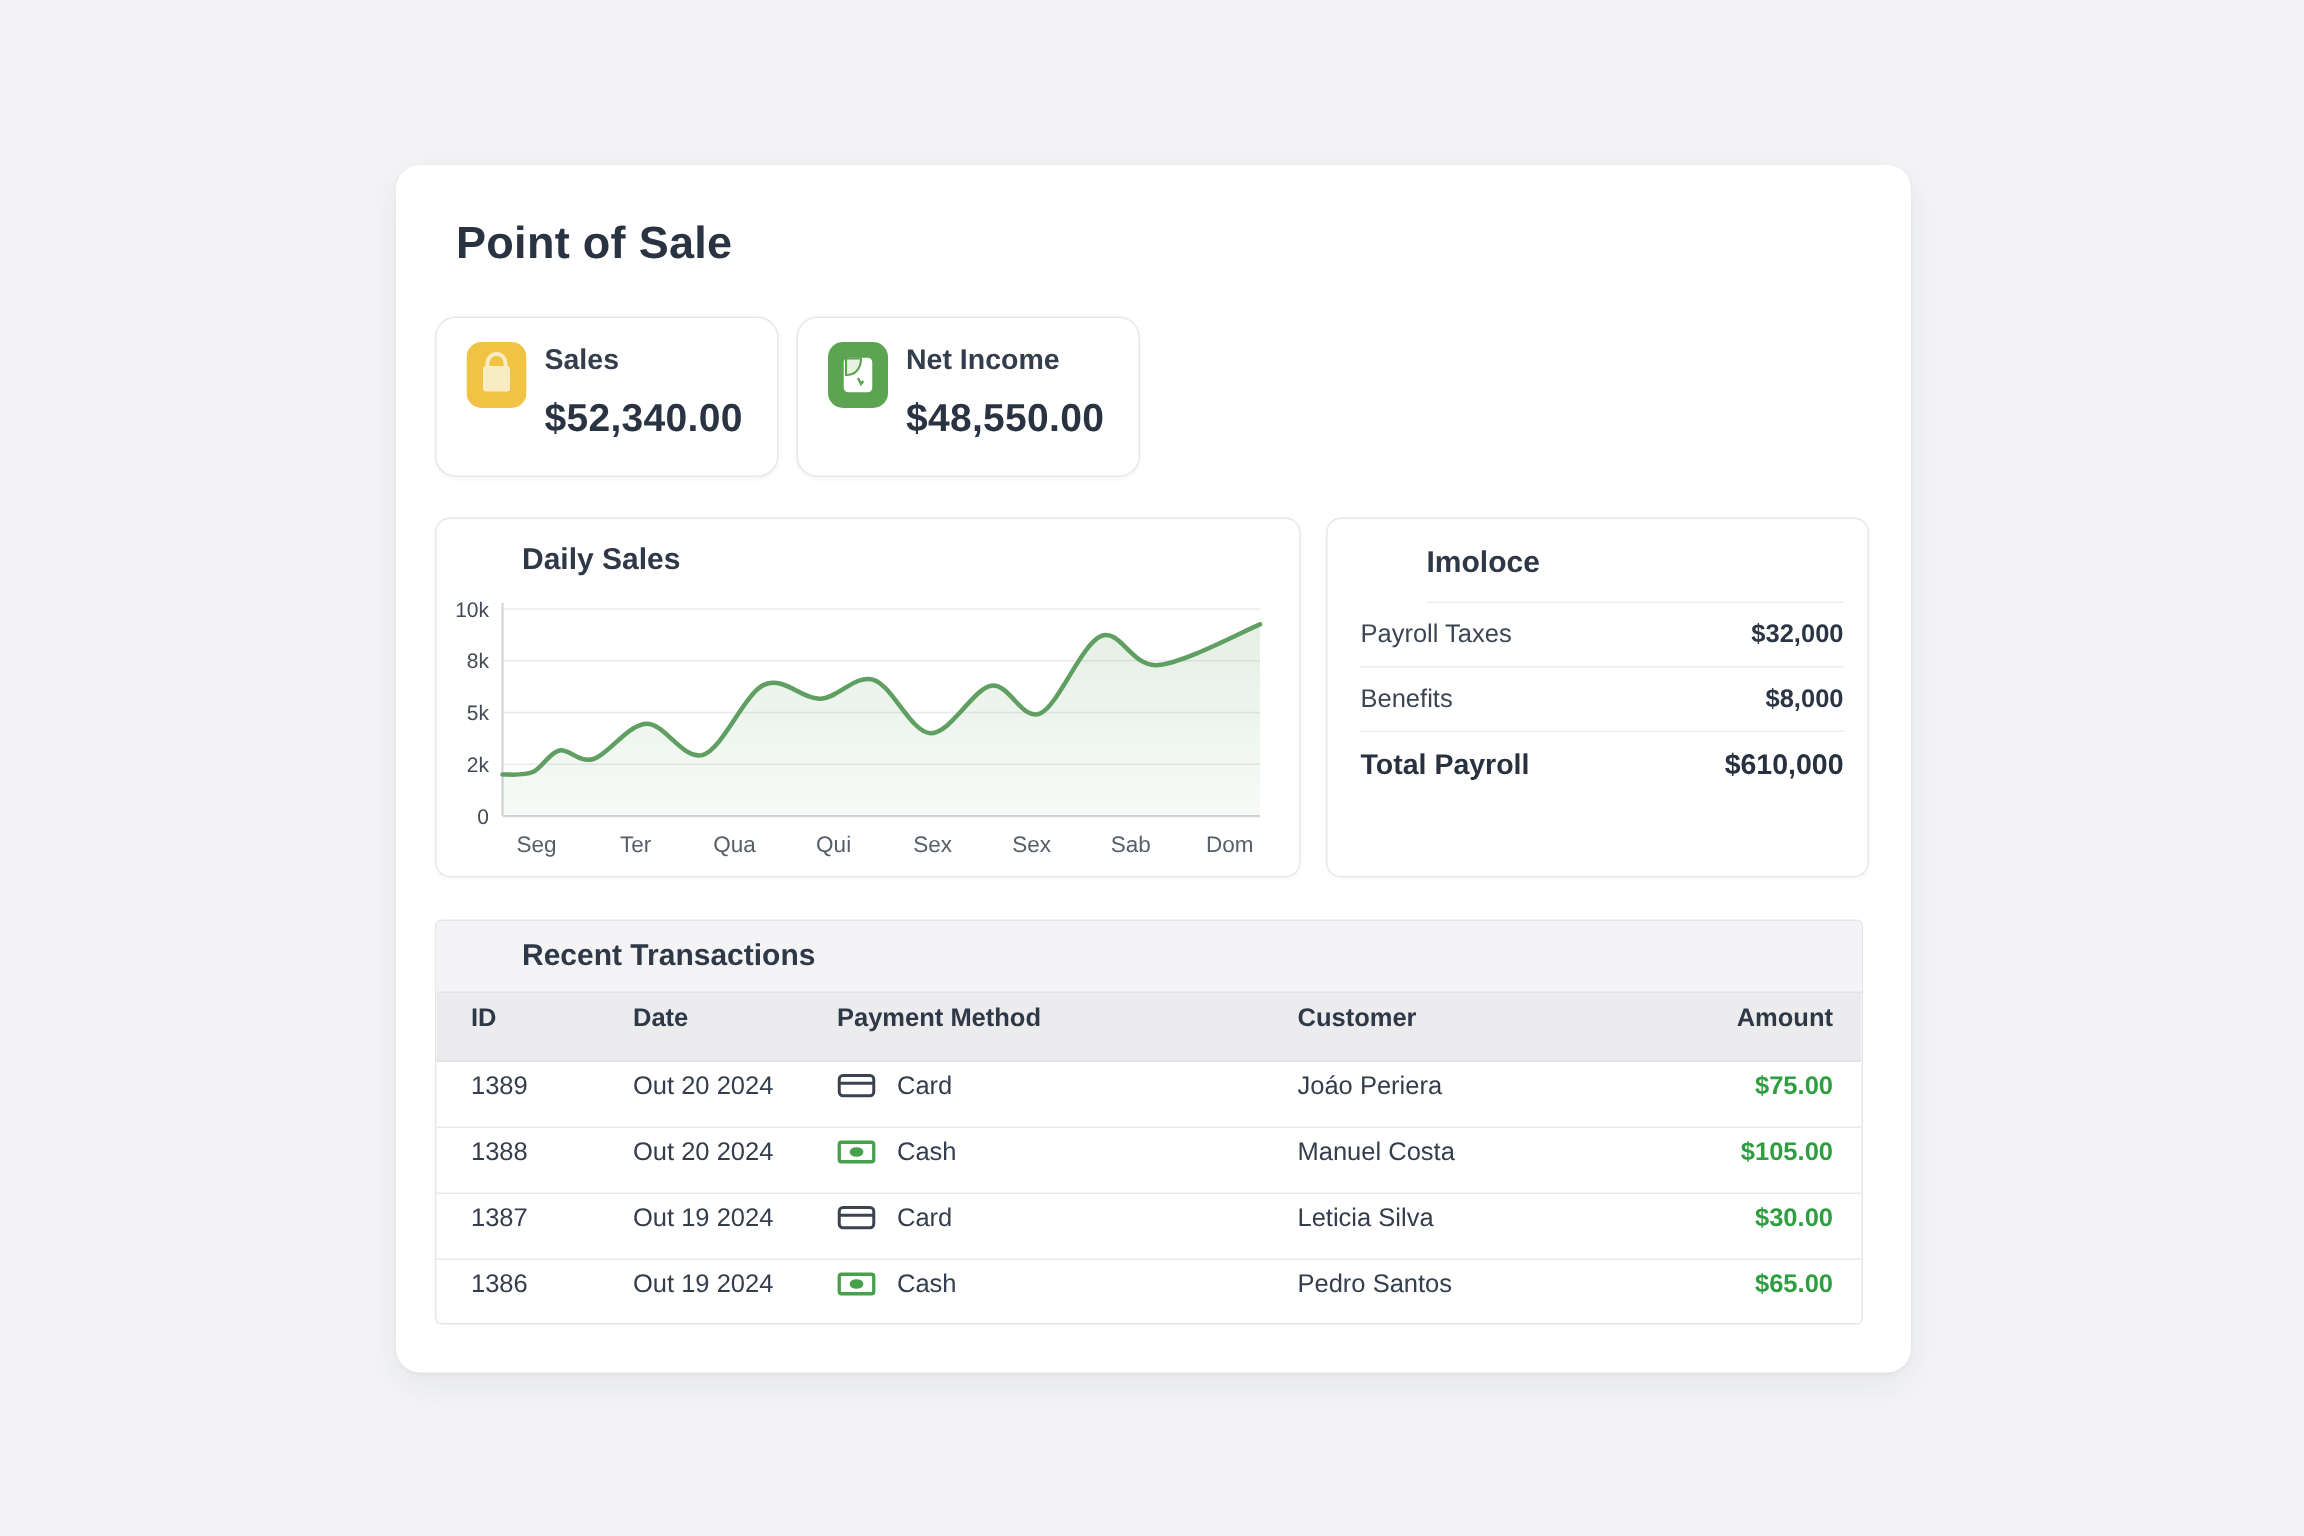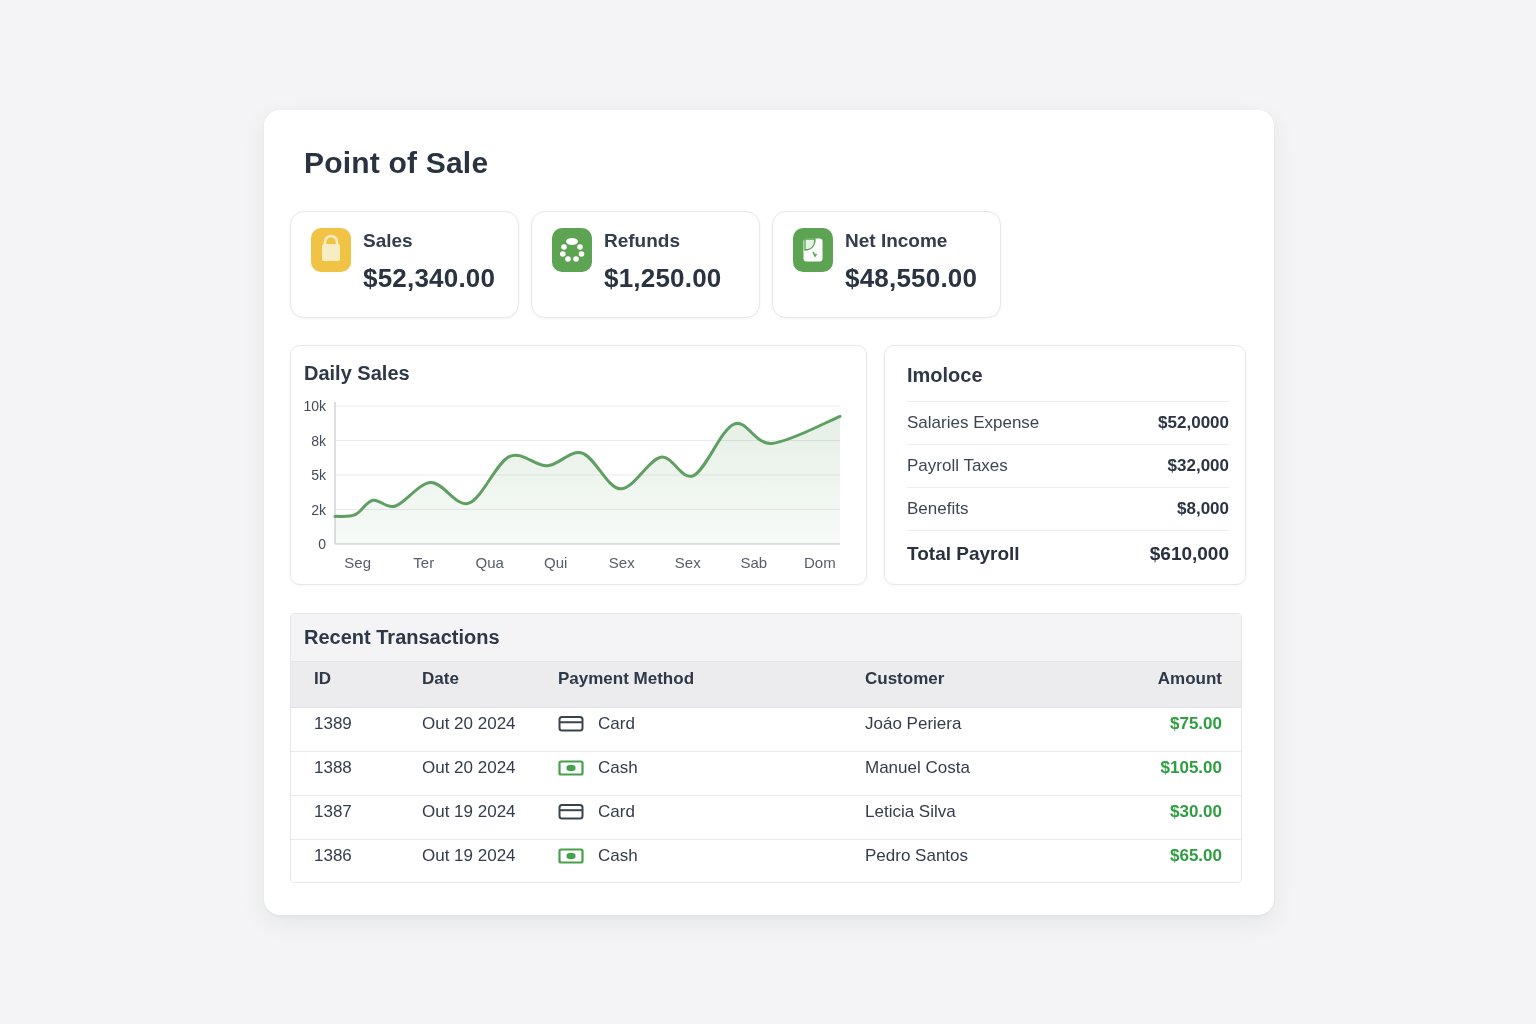--- a/index.html
+++ b/index.html
@@ -32,21 +32,21 @@
   }
   .stat-icon { grid-row:1 / span 2; width:40px; height:44px; }
   .stat-label { font-size:19px; font-weight:600; color:#333d4b; align-self:center; }
   .stat-value { font-size:26px; font-weight:700; color:#2a3342; margin-top:9px; letter-spacing:.2px; }
   
   .panel {
     position:absolute; background:#fff; border:1px solid #e7e8eb; border-radius:10px;
     box-shadow:0 1px 3px rgba(30,40,60,.04);
   }
   .chart-panel { left:26px; top:235px; width:577px; height:240px; }
-  .panel-title { font-size:20px; font-weight:600; color:#2e3847; }
+  .panel-title { font-size:20px; font-weight:600; color:#2e3847;margin-left:44px; }
   .chart-panel .panel-title { position:absolute; left:13px; top:16px; }
   .chart-svg { position:absolute; left:6px; top:52px; }
   .payroll-panel { left:620px; top:235px; width:362px; height:240px; padding:0 16px 0 22px; }
   .payroll-panel .panel-title { padding:18px 0 14px 0; border-bottom:1px solid #ecedef; }
   .prow {
     display:flex; justify-content:space-between; align-items:center;
     height:43px; border-bottom:1px solid #ecedef;
     font-size:17px;
   }
   .prow .plabel { color:#3c4653; }
@@ -87,38 +87,20 @@
     <div class="stat-card">
       <span class="stat-icon">
         <svg width="40" height="44" viewBox="0 0 40 44">
             <rect x="0" y="0" width="40" height="44" rx="10" fill="#f0c344"></rect>
             <rect x="11" y="16" width="18" height="17" rx="2" fill="#f8edc2"></rect>
             <path d="M14 17 v-3 a6 6 0 0 1 12 0 v3" fill="none" stroke="#f8edc2" stroke-width="2.6"></path>
           </svg>
       </span>
       <span class="stat-label">Sales</span>
       <div class="stat-value">$52,340.00</div>
-    </div>
-    <div class="stat-card">
-      <span class="stat-icon">
-        <svg width="40" height="44" viewBox="0 0 40 44">
-            <rect x="0" y="0" width="40" height="44" rx="10" fill="#5ca452"></rect>
-            <g fill="#ffffff">
-              <ellipse cx="20" cy="13.5" rx="6" ry="3.4"></ellipse>
-              <circle cx="28" cy="19" r="2.8"></circle>
-              <circle cx="29.5" cy="26" r="2.8"></circle>
-              <circle cx="24" cy="31" r="2.8"></circle>
-              <circle cx="16" cy="31" r="2.8"></circle>
-              <circle cx="10.8" cy="26" r="2.8"></circle>
-              <circle cx="12" cy="19" r="2.8"></circle>
-            </g>
-          </svg>
-      </span>
-      <span class="stat-label">Refunds</span>
-      <div class="stat-value">$1,250.00</div>
     </div>
     <div class="stat-card">
       <span class="stat-icon">
         <svg width="40" height="44" viewBox="0 0 40 44">
             <rect x="0" y="0" width="40" height="44" rx="10" fill="#5ca452"></rect>
             <rect x="10.5" y="10.5" width="19" height="23" rx="3" fill="#ffffff"></rect>
             <path d="M12 11 h10 c0 7 -4 11 -10 11 z" fill="#e7f2e3" stroke="#5ca452" stroke-width="1.4"></path>
             <path d="M20 24 l2 4 l1.5 -2" fill="none" stroke="#5ca452" stroke-width="1.6"></path>
           </svg>
       </span>
@@ -156,24 +138,20 @@
         <text x="324.76785714285717" y="170" text-anchor="middle" font-size="15" fill="#565e68" font-family="Liberation Sans, sans-serif">Sex</text>
         <text x="390.7785714285715" y="170" text-anchor="middle" font-size="15" fill="#565e68" font-family="Liberation Sans, sans-serif">Sex</text>
         <text x="456.78928571428577" y="170" text-anchor="middle" font-size="15" fill="#565e68" font-family="Liberation Sans, sans-serif">Sab</text>
         <text x="522.8" y="170" text-anchor="middle" font-size="15" fill="#565e68" font-family="Liberation Sans, sans-serif">Dom</text>
       </svg>
   </section>
 
   <section class="panel payroll-panel">
     <h2 class="panel-title">Imoloce</h2>
     <div class="prow">
-      <span class="plabel">Salaries Expense</span>
-      <span class="pval">$52,0000</span>
-    </div>
-    <div class="prow">
       <span class="plabel">Payroll Taxes</span>
       <span class="pval">$32,000</span>
     </div>
     <div class="prow">
       <span class="plabel">Benefits</span>
       <span class="pval">$8,000</span>
     </div>
     <div class="prow total">
       <span class="plabel">Total Payroll</span>
       <span class="pval">$610,000</span>

